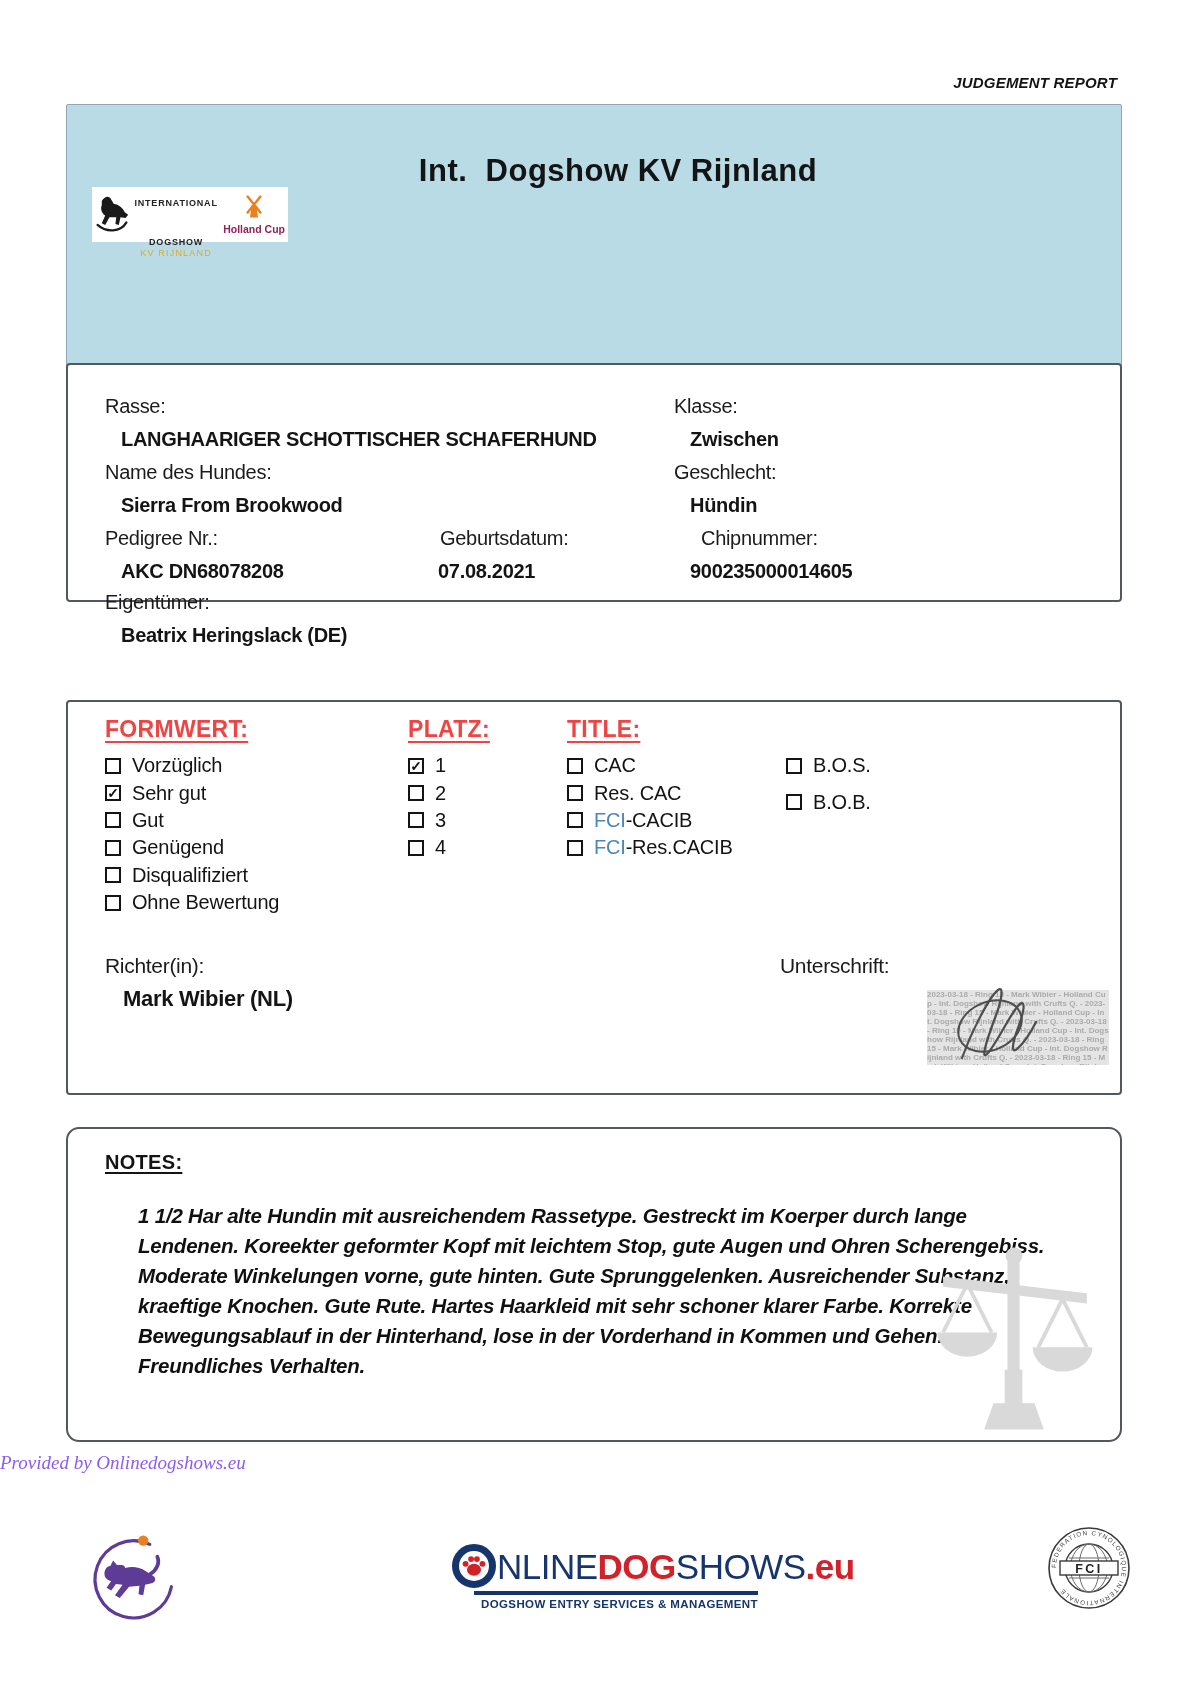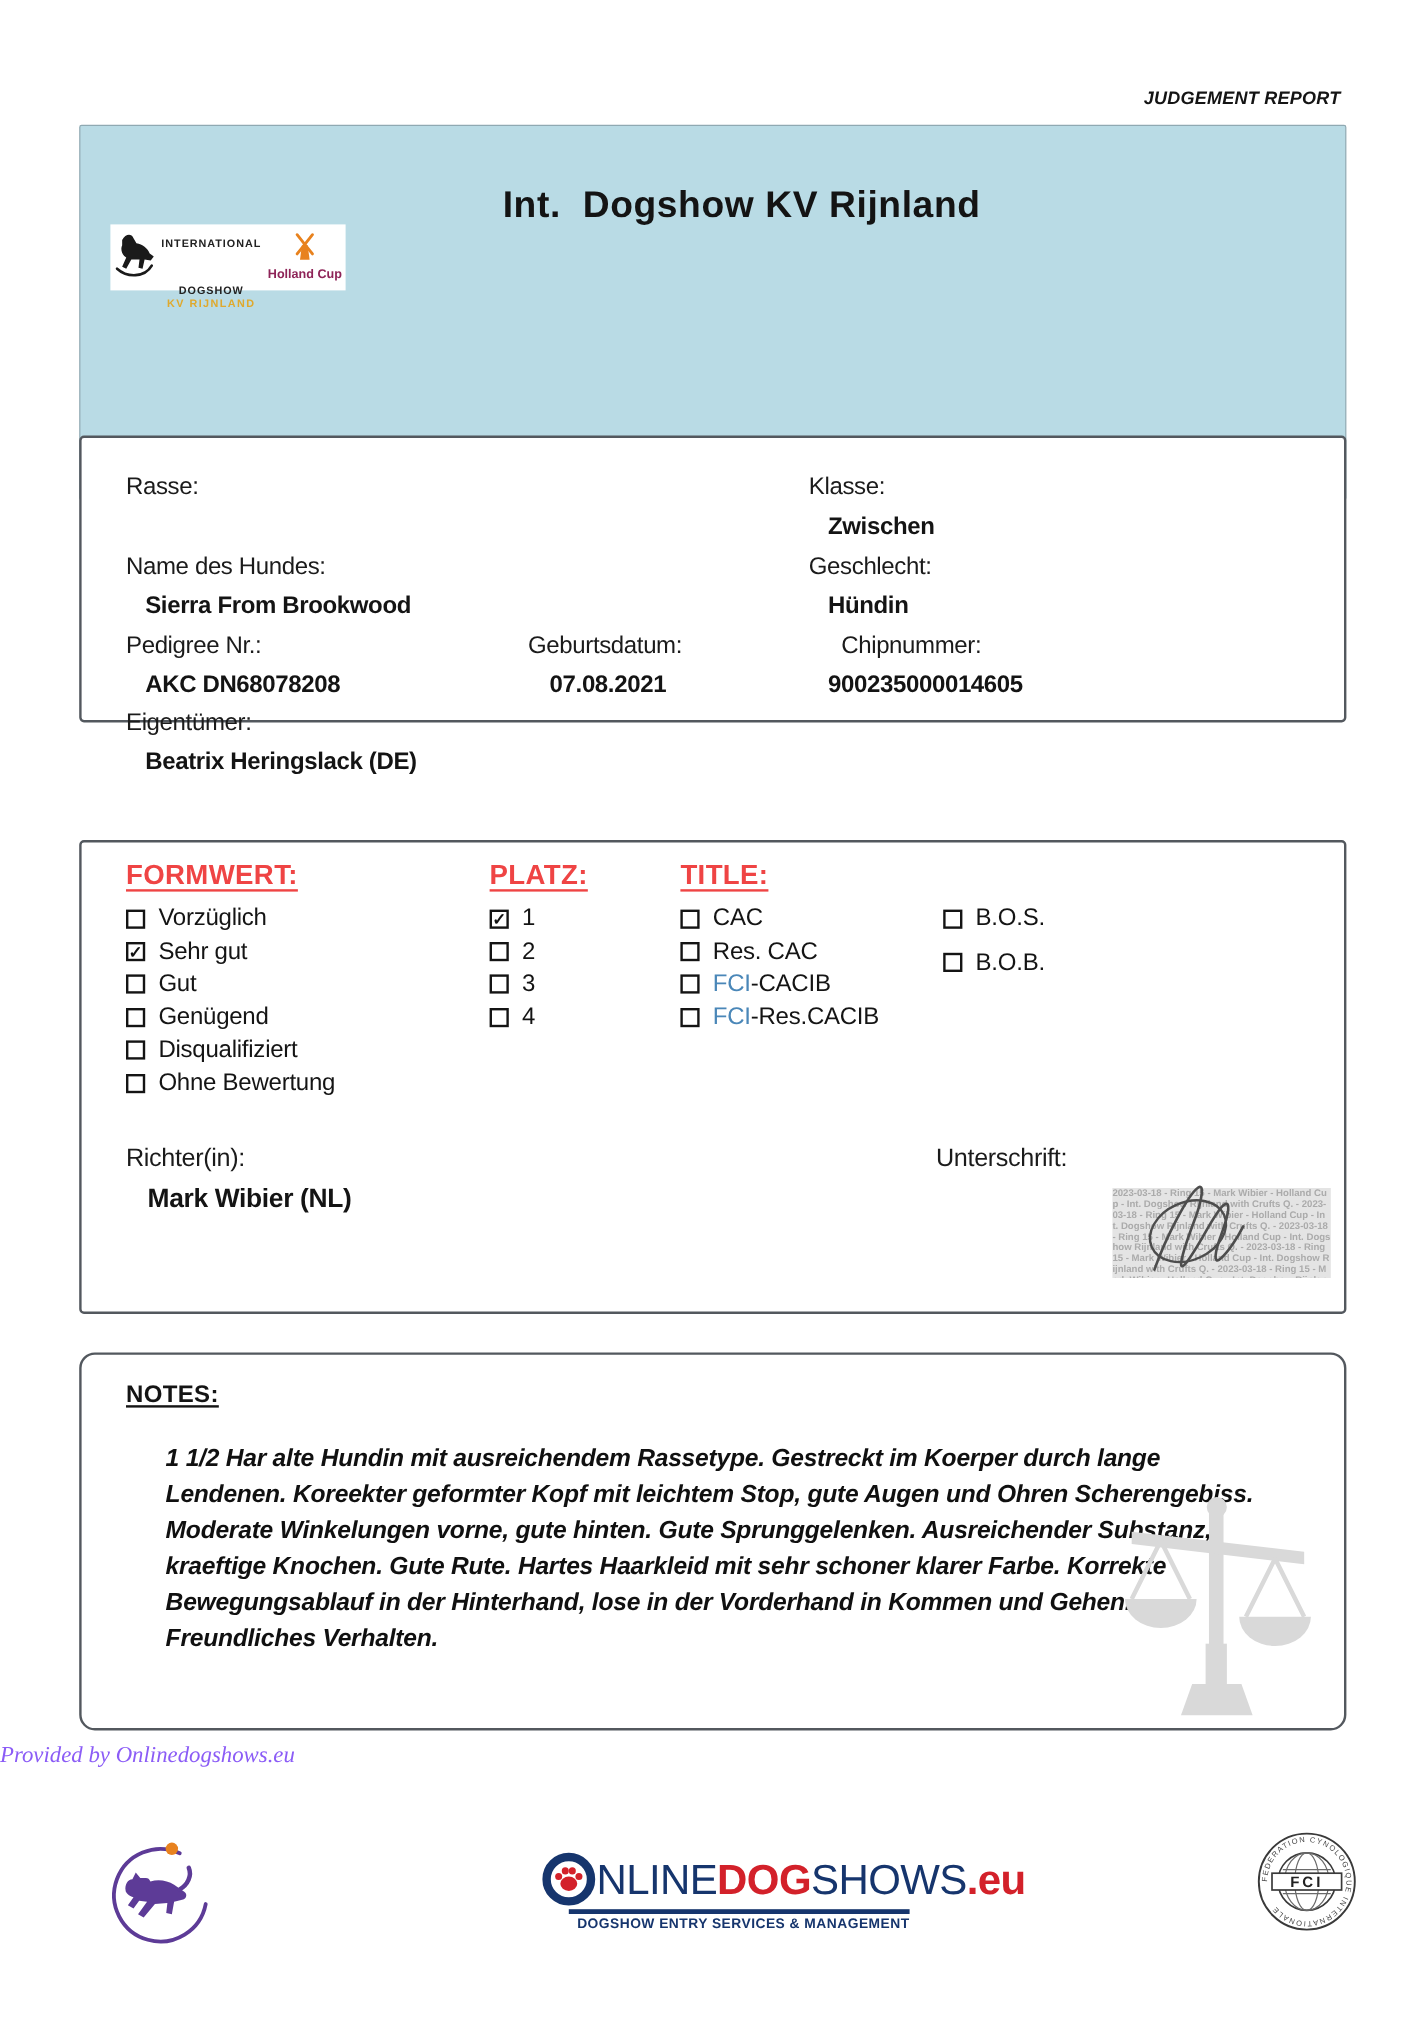--- a/index.html
+++ b/index.html
@@ -13,21 +13,21 @@
   body{width:1190px;height:1684px;position:relative;font-family:"Liberation Sans",sans-serif;color:var(--text);overflow:hidden;}
   .abs{position:absolute;}
 
   .report-label{top:74px;left:0;width:1117px;text-align:right;font-size:15px;font-weight:bold;font-style:italic;letter-spacing:.2px;}
 
   .header-box{left:66px;top:104px;width:1056px;height:313px;background:var(--header-bg);border:1px solid #8fa9b2;border-radius:2px;}
   .show-title{position:absolute;top:48px;left:0;width:100%;text-align:center;padding-left:48px;font-size:31px;font-weight:bold;letter-spacing:.5px;}
   .show-logo{position:absolute;left:25px;top:82px;width:196px;height:55px;background:#fff;display:flex;align-items:center;padding:2px 3px;gap:2px;}
   .show-logo .mid{display:flex;flex-direction:column;align-items:center;line-height:1.25;flex:1;}
   .lg1,.lg2{font-size:9px;font-weight:bold;letter-spacing:.8px;color:#222;margin-top:28px;}
-  .lg3{font-size:9px;font-weight:bold;letter-spacing:1.2px;color:var(--gold);text-align:center;}
+  .lg3{font-size:9px;font-weight:normal;letter-spacing:1.2px;color:var(--gold);text-align:center;}
   .show-logo .rgt{display:flex;flex-direction:column;align-items:center;gap:0;}
   .holland{font-size:10.5px;font-weight:bold;color:var(--maroon);white-space:nowrap;}
   .datum-row{position:absolute;right:60px;bottom:26px;display:flex;align-items:baseline;white-space:nowrap;}
   .dlab{font-size:18px;color:#1c1c1c;}
   .dval{font-size:22px;font-weight:bold;margin-left:10px;}
   .dbig{font-size:28px;font-weight:bold;margin-left:10px;}
   .dgap{margin-left:30px;}
 
   .panel{left:66px;width:1056px;background:#fff;border:2px solid var(--box-border);border-radius:4px;}
   .details-box{top:363px;height:239px;}
@@ -91,32 +91,33 @@
         </svg>
       </span>
       <span class="holland">Holland Cup</span>
     </span>
   </div>
 
 </div>
 
 <div class="abs panel details-box">
   <span class="flabel" style="left:37px;top:30px">Rasse:</span>
+  <span class="fvalue" style="left:53px;top:63px">LANGHAARIGER SCHOTTISCHER SCHAFERHUND</span>
   <span class="flabel" style="left:606px;top:30px">Klasse:</span>
   <span class="fvalue" style="left:622px;top:63px">Zwischen</span>
 
   <span class="flabel" style="left:37px;top:96px">Name des Hundes:</span>
   <span class="fvalue" style="left:53px;top:129px">Sierra From Brookwood</span>
   <span class="flabel" style="left:606px;top:96px">Geschlecht:</span>
   <span class="fvalue" style="left:622px;top:129px">Hündin</span>
 
   <span class="flabel" style="left:37px;top:162px">Pedigree Nr.:</span>
   <span class="fvalue" style="left:53px;top:195px">AKC DN68078208</span>
   <span class="flabel" style="left:372px;top:162px">Geburtsdatum:</span>
-  <span class="fvalue" style="left:390px;top:195px">07.08.2021</span>
+  <span class="fvalue" style="left:370px;top:195px">07.08.2021</span>
   <span class="flabel" style="left:633px;top:162px">Chipnummer:</span>
   <span class="fvalue" style="left:622px;top:195px">900235000014605</span>
 
   <span class="flabel" style="left:37px;top:226px">Eigentümer:</span>
   <span class="fvalue" style="left:53px;top:259px">Beatrix Heringslack (DE)</span>
 </div>
 
 <div class="abs panel judge-box">
   <span class="colhead" style="left:37px;top:14px">FORMWERT:</span>
   <span class="colhead" style="left:340px;top:14px">PLATZ:</span>

